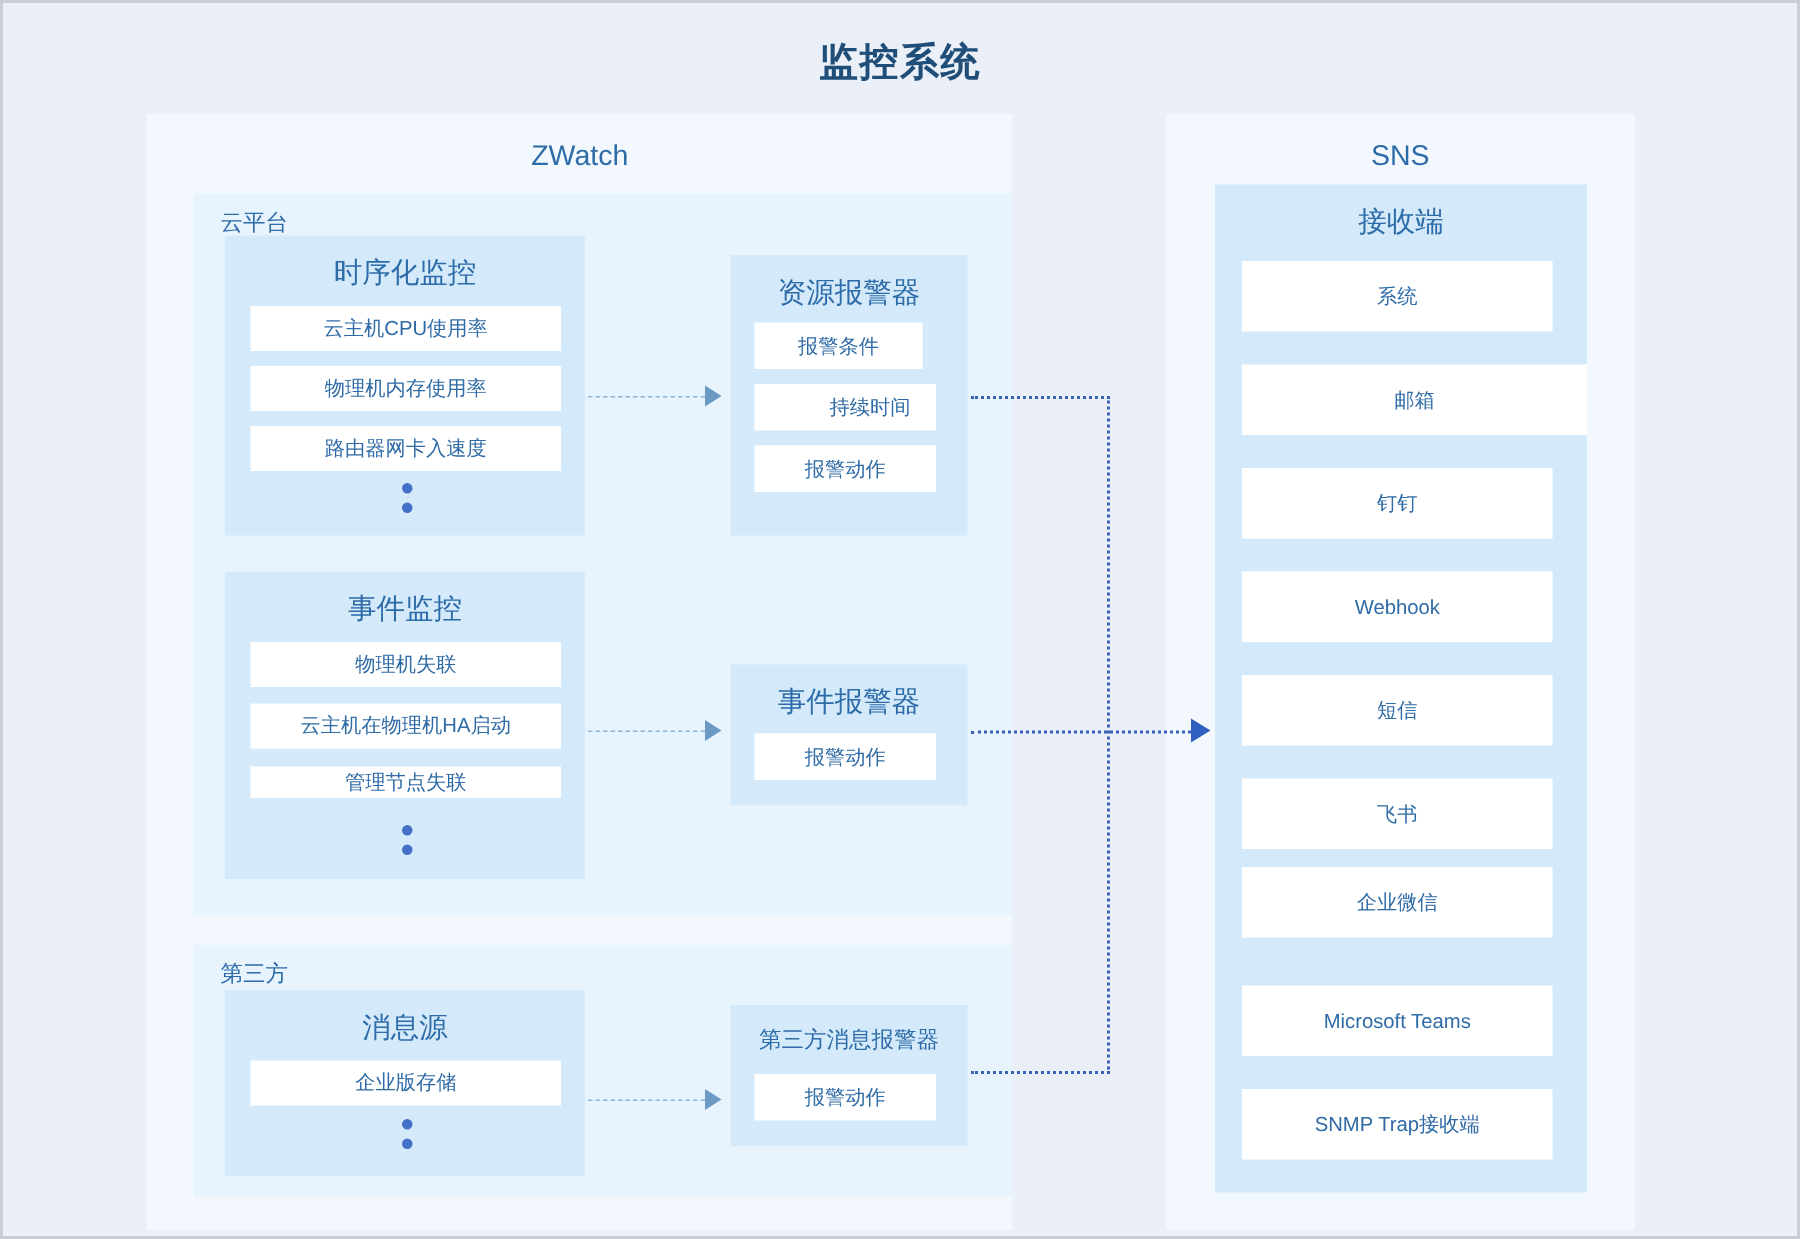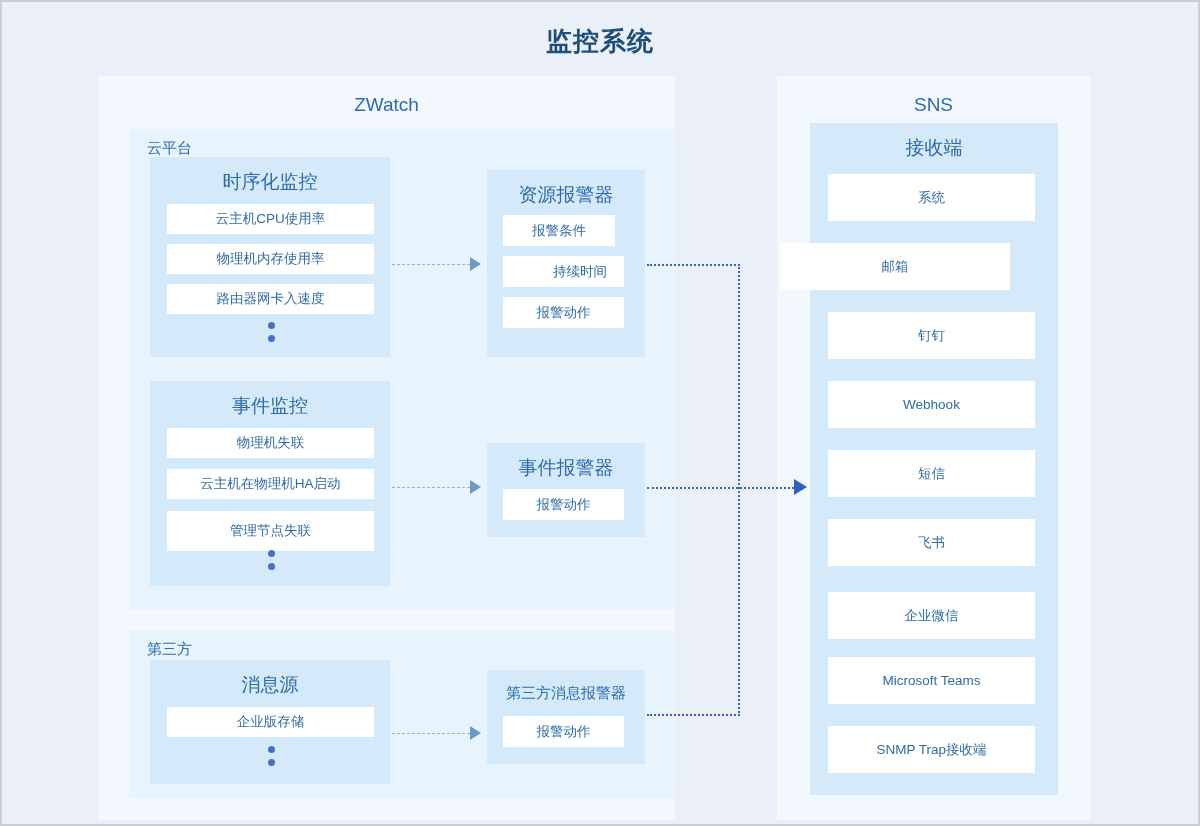--- a/index.html
+++ b/index.html
@@ -144,21 +144,21 @@
   <div class="abs dots" style="left:264px; top:320px;">
     <i></i>
       <i></i>
   </div>
 
   <div class="abs card" style="left:148px; top:379px; width:240px; height:205px;">
     <div class="card-title">事件监控</div>
   </div>
   <div class="abs item" style="left:165px; top:426px; width:207px; height:30px;">物理机失联</div>
   <div class="abs item" style="left:165px; top:467px; width:207px; height:30px;">云主机在物理机HA启动</div>
-  <div class="abs item" style="left:165px; top:509px; width:207px; height:40px;">管理节点失联</div>
+  <div class="abs item" style="left:165px; top:509px; width:207px; height:21px;">管理节点失联</div>
   <div class="abs dots" style="left:264px; top:548px;">
     <i></i>
       <i></i>
   </div>
 
   <div class="abs group-box" style="left:127px; top:628px; width:546px; height:168px;">
     <div class="group-label">第三方</div>
   </div>
 
   <div class="abs card" style="left:148px; top:658px; width:240px; height:124px;">
@@ -189,26 +189,26 @@
 
   <div class="abs col-panel" style="left:775px; top:74px; width:313px; height:744px;">
     <div class="col-heading">SNS</div>
   </div>
 
   <div class="abs card" style="left:808px; top:121px; width:248px; height:672px;">
     <div class="card-title">接收端</div>
   </div>
 
   <div class="abs item" style="left:826px; top:172px; width:207px; height:47px;">系统</div>
-  <div class="abs item" style="left:778px; top:241px; width:230px; height:47px;">邮箱</div>
+  <div class="abs item" style="left:826px; top:241px; width:230px; height:47px;">邮箱</div>
   <div class="abs item" style="left:826px; top:310px; width:207px; height:47px;">钉钉</div>
   <div class="abs item" style="left:826px; top:379px; width:207px; height:47px;">Webhook</div>
   <div class="abs item" style="left:826px; top:517px; width:207px; height:47px;">飞书</div>
   <div class="abs item" style="left:826px; top:448px; width:207px; height:47px;">短信</div>
-  <div class="abs item" style="left:826px; top:590px; width:207px; height:47px;">企业微信</div>
+  <div class="abs item" style="left:826px; top:576px; width:207px; height:47px;">企业微信</div>
   <div class="abs item" style="left:826px; top:655px; width:207px; height:47px;">Microsoft Teams</div>
   <div class="abs item" style="left:826px; top:724px; width:207px; height:47px;">SNMP Trap接收端</div>
 
   <div class="abs dash-line" style="left:390px; top:262px; width:78px;"></div>
   <div class="abs dash-head" style="left:468px; top:255px;"></div>
 
   <div class="abs dash-line" style="left:390px; top:485px; width:78px;"></div>
   <div class="abs dash-head" style="left:468px; top:478px;"></div>
 
   <div class="abs dash-line" style="left:390px; top:731px; width:78px;"></div>

